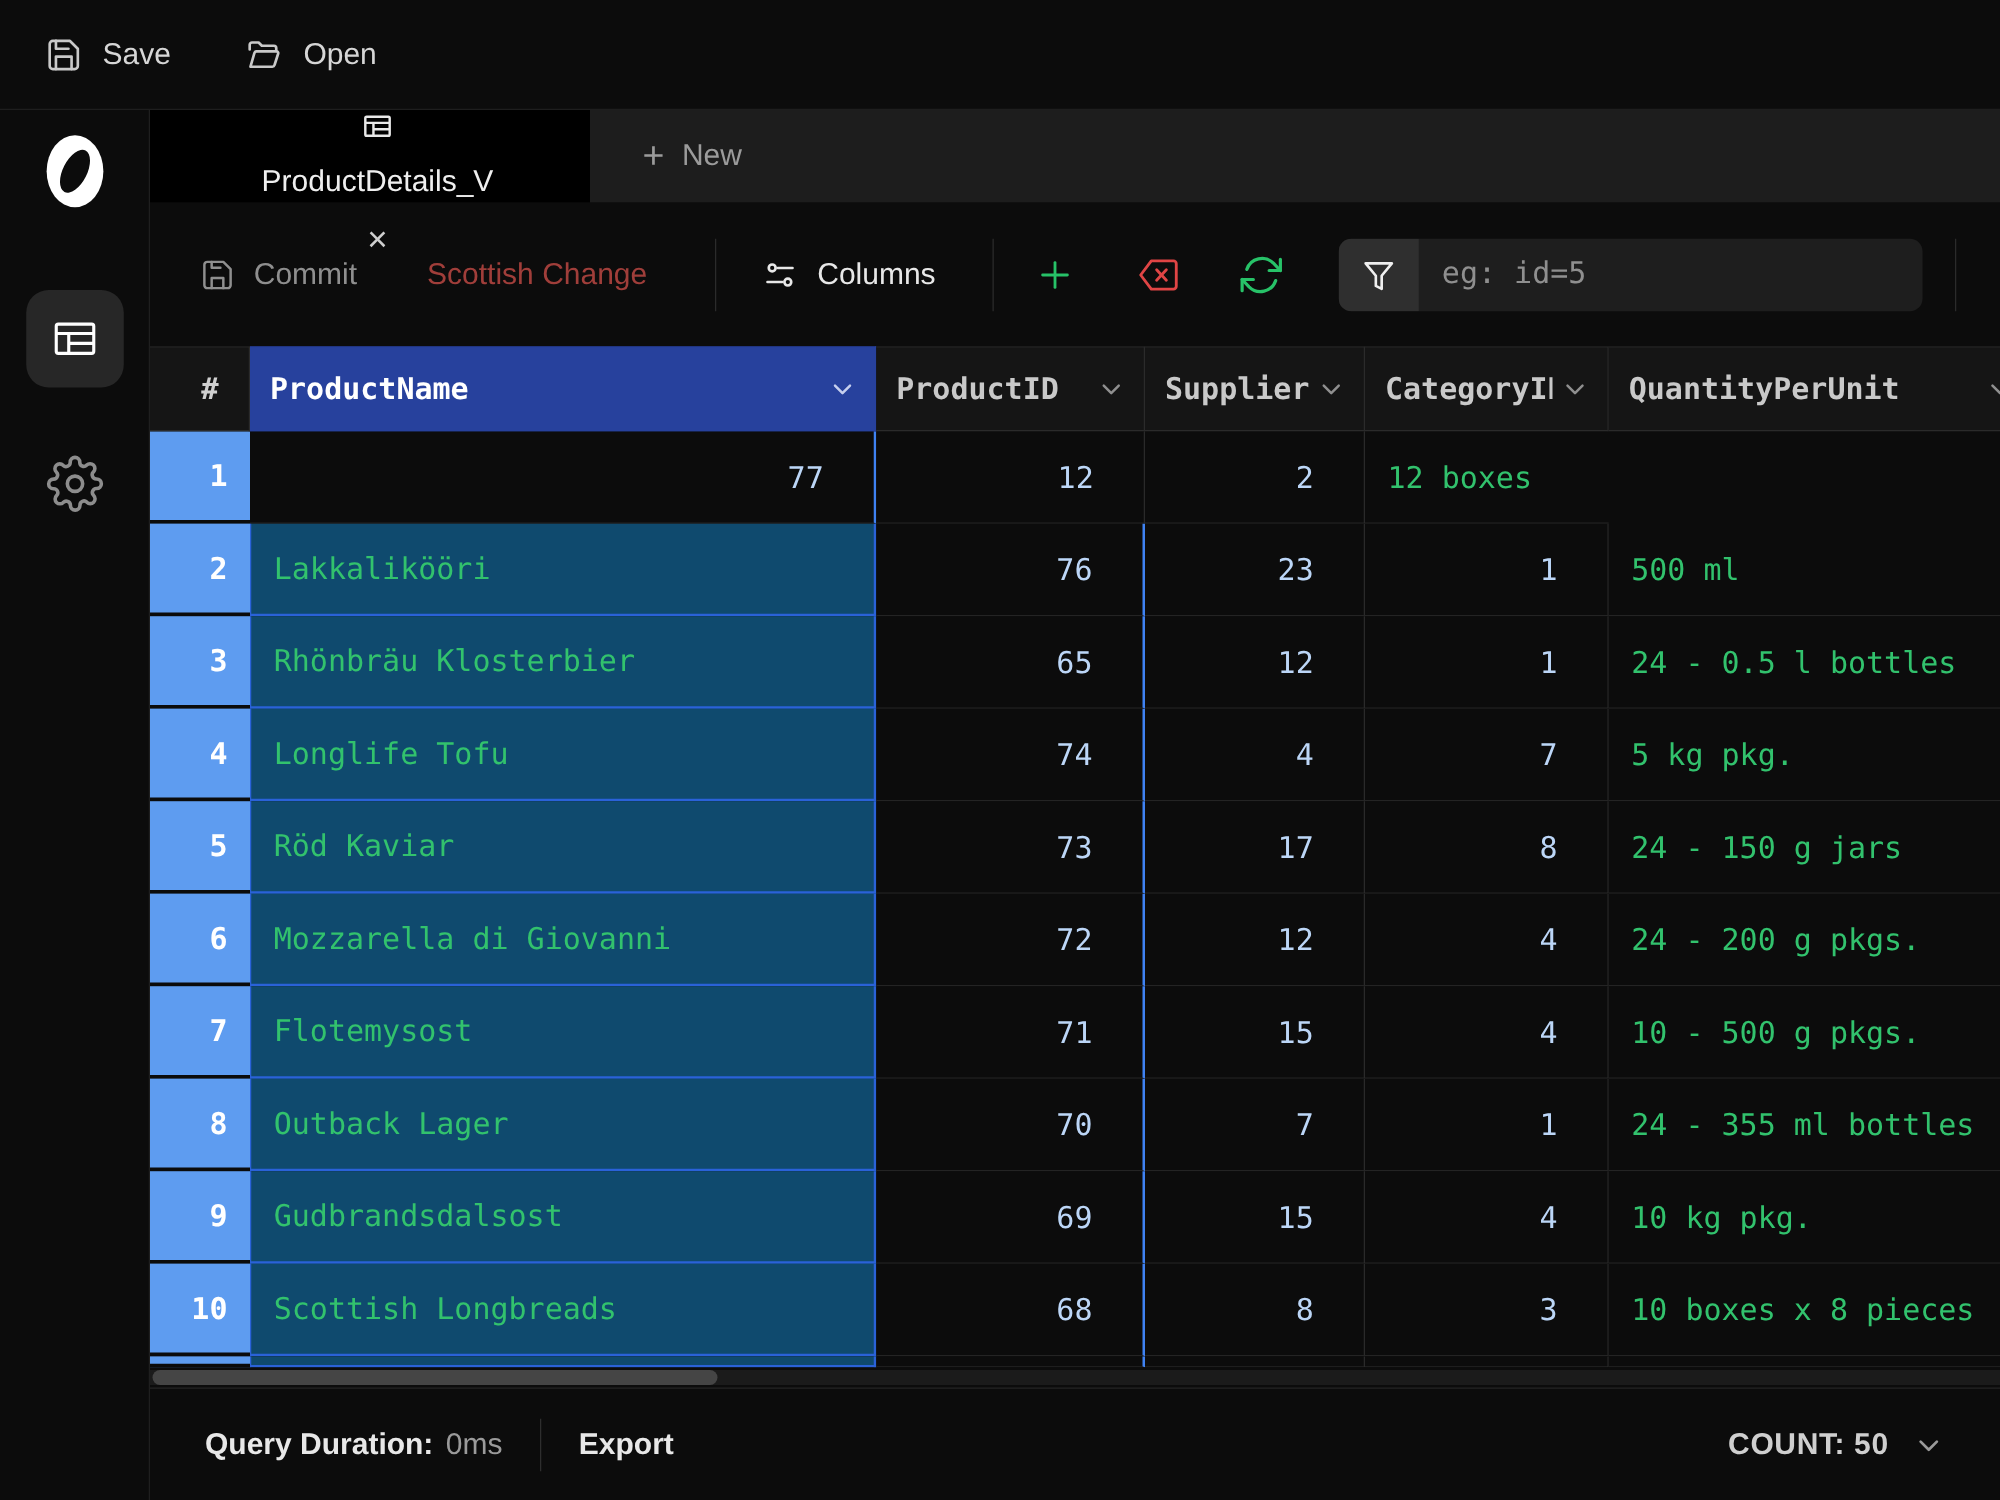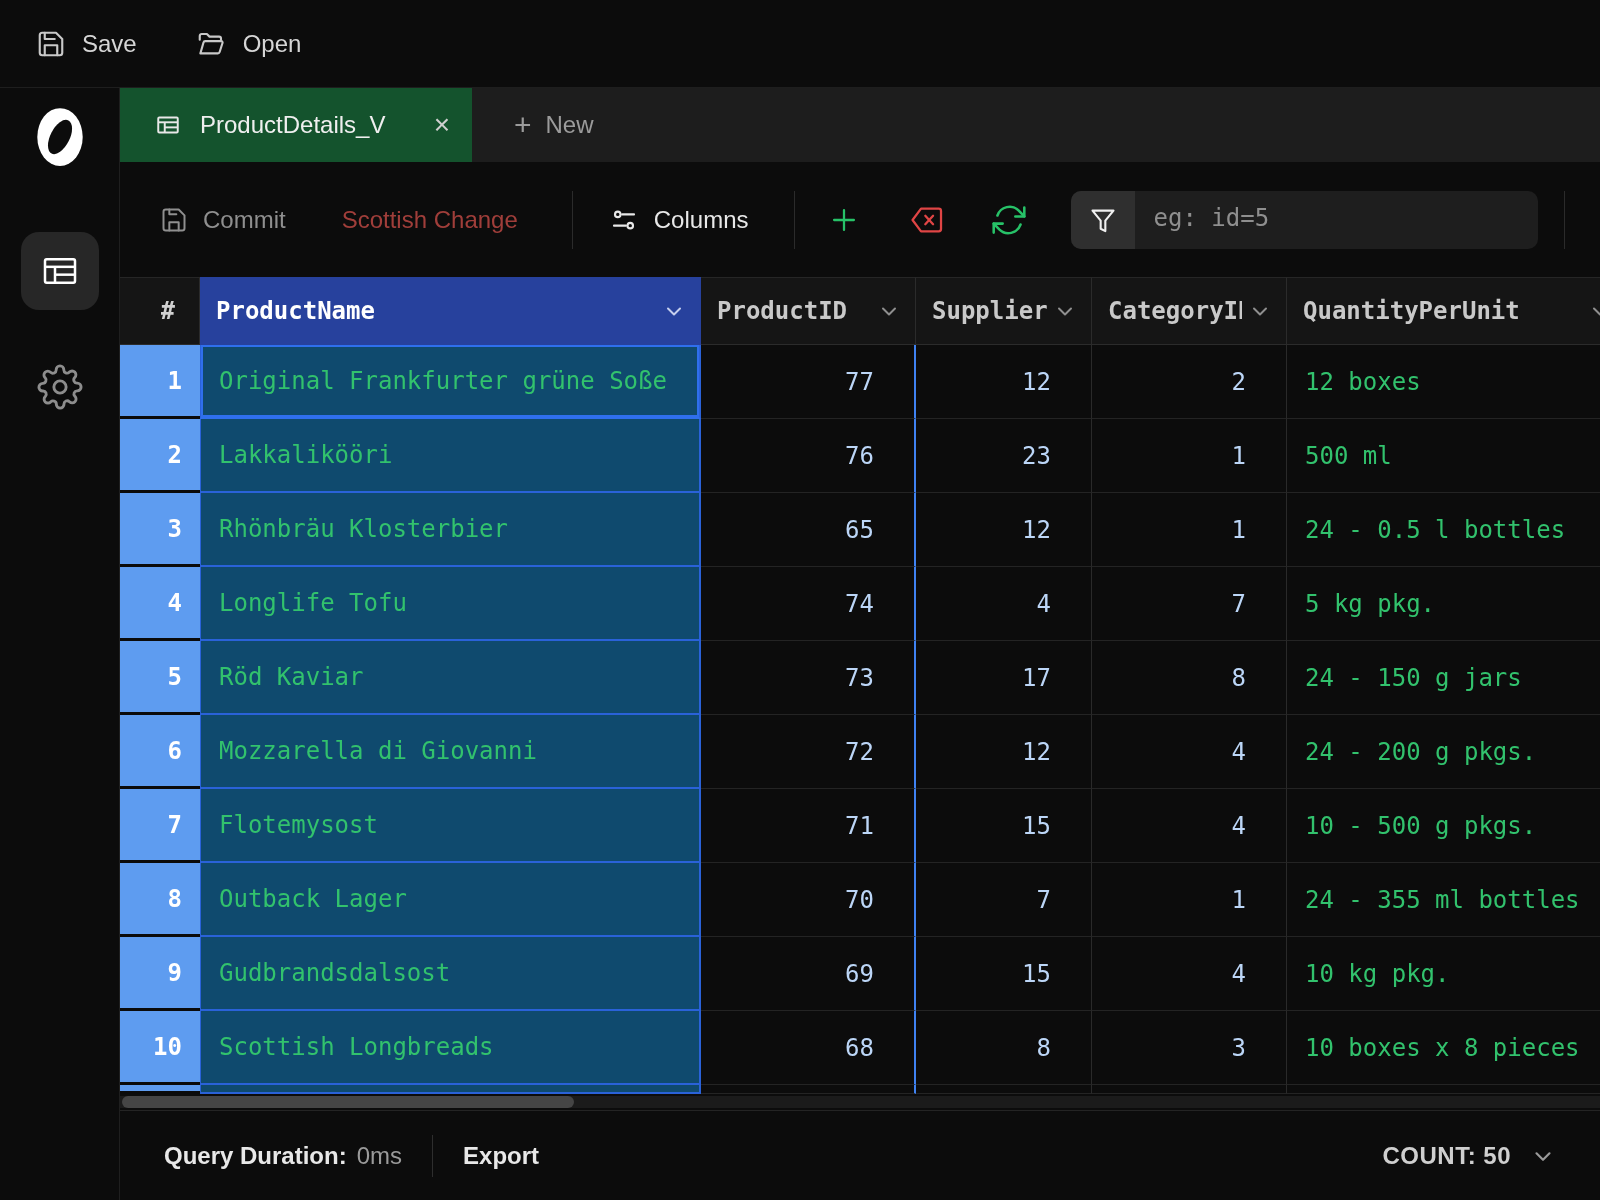--- a/index.html
+++ b/index.html
@@ -33,22 +33,22 @@
     background:#272727; display:flex; align-items:center; justify-content:center;
   }
   .side-gear { margin-top:54px; }
 
   
   .main { position:absolute; left:120px; top:88px; width:1480px; height:1112px; }
 
   
   .tabbar { height:74px; background:#1d1d1d; display:flex; align-items:stretch; }
   .tab-active {
-    width:352px; background:#14532d; display:flex; align-items:center;
-    padding:0 22px 0 34px; gap:18px; font-size:24px; color:#efefef;
+    width:352px; background:#000000; display:flex; align-items:center;
+    padding:0 22px 0 34px; gap:18px; font-size:24px; color:#efefef;flex-direction:column;
   }
   .tab-active .tab-label { flex:1; white-space:nowrap; }
   .tab-close { color:#cfcfcf; font-size:28px; line-height:1; }
   .tab-new { display:flex; align-items:center; gap:14px; color:#9b9b9b; font-size:24px; padding-left:42px; }
   .tab-new .plus { font-size:30px; line-height:1; }
 
   
   .toolbar { height:115px; background:#0c0c0c; display:flex; align-items:center; }
   .tb-item { display:flex; align-items:center; gap:15px; font-size:24px; white-space:nowrap; }
   .tb-commit { margin-left:40px; color:#8f8f8f; }
@@ -322,21 +322,20 @@
     <span class="hchev">
       <svg width="24" height="24" viewBox="0 0 24 24" fill="none" stroke-width="2" stroke-linecap="round" stroke-linejoin="round">
         <polyline points="6 9.5 12 15.5 18 9.5"></polyline>
       </svg>
     </span>
   </div>
         </div>
       <div>
           <div class="row">
     <div class="cell c-num">1</div>
-    <div class="cell c-name focused">Original Frankfurter grüne Soße</div>
     <div class="cell c-dark c-pid">77</div>
     <div class="cell c-dark c-sid">12</div>
     <div class="cell c-dark c-cid">2</div>
     <div class="cell c-qty">12 boxes</div>
   </div>
           <div class="row">
     <div class="cell c-num">2</div>
     <div class="cell c-name">Lakkalikööri</div>
     <div class="cell c-dark c-pid">76</div>
     <div class="cell c-dark c-sid">23</div>

